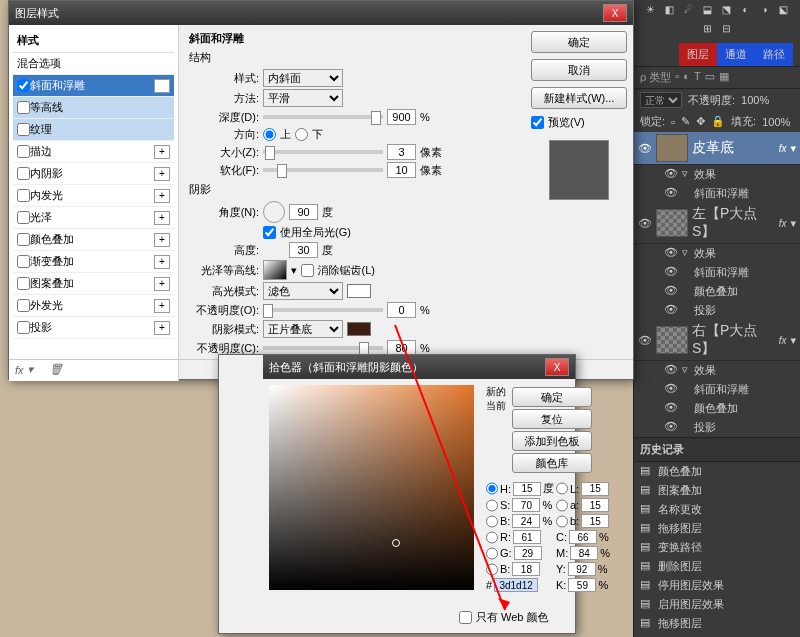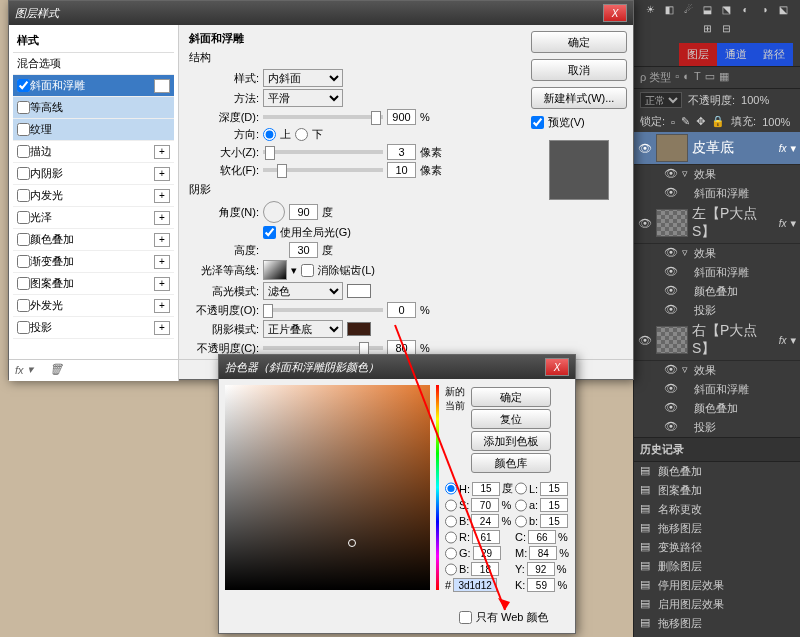--- a/index.html
+++ b/index.html
@@ -21,21 +21,21 @@
     .layer .thumb.leather { background: #8a7a60; }
     .layer .lname { flex: 1; font-size: 14px; }
     .layer .fx { font-style: italic; font-size: 10px; }
     .sublayer { display: flex; padding: 2px 4px 2px 30px; gap: 4px; font-size: 10px; }
     .collapse-tri { display: inline-block; width: 8px; }
     .history-title { padding: 4px 6px; font-weight: bold; border-top: 1px solid #222; border-bottom: 1px solid #222; background: #333; }
     .history-item { display: flex; padding: 2px 6px; gap: 4px; font-size: 10px; }
     .history-item .h-icon { width: 14px; }
     
     .dialog { position: absolute; background: #f0f0f0; border: 1px solid #666; box-shadow: 2px 2px 10px rgba(0,0,0,0.5); }
-    .dlg-title { height: 24px; background: linear-gradient(#555, #333); color: #fff; display: flex; align-items: center; padding: 0 6px; font-style: italic; }
+    .dlg-title { height: 24px; background: linear-gradient(#555, #333); color: #fff; display: flex; align-items: center; padding: 0 6px; }
     .dlg-title .t { flex: 1; }
     .dlg-title .wbtn { width: 24px; height: 18px; margin-left: 2px; display: flex; align-items: center; justify-content: center; background: linear-gradient(#eee,#ccc); color: #333; border: 1px solid #888; font-size: 10px; }
     .dlg-title .wbtn.close { background: linear-gradient(#e66,#c22); color: #fff; }
     
     .layerstyle { left: 8px; top: 0; width: 626px; height: 380px; }
     .ls-body { display: flex; height: 356px; }
     .ls-left { width: 170px; background: #fff; border-right: 1px solid #ccc; padding: 4px; }
     .ls-left .hdr { padding: 4px; font-weight: bold; border-bottom: 1px solid #ddd; }
     .ls-left .row { display: flex; align-items: center; padding: 3px 4px; border-bottom: 1px solid #eee; }
     .ls-left .row.sel { background: #3a7ac4; color: #fff; }
@@ -49,21 +49,21 @@
     .field .lbl { width: 70px; text-align: right; }
     .field select { width: 80px; height: 18px; border: 1px solid #999; }
     .field input[type=text] { width: 29px; height: 16px; border: 1px solid #999; text-align: center; }
     .field .slider { width: 120px; height: 4px; background: #ccc; position: relative; }
     .field .slider::after { content:''; position:absolute; width:8px; height:12px; background:#fff; border:1px solid #888; top:-4px; left: var(--p,50%); }
     .ls-right { width: 108px; padding: 6px; }
     .ls-right button { width: 100%; height: 22px; margin-bottom: 6px; background: linear-gradient(#fff,#ddd); border: 1px solid #888; border-radius: 3px; }
     .preview-swatch { width: 60px; height: 60px; background: #555; border: 1px solid #888; margin: 10px auto; }
     .color-swatch { width: 24px; height: 14px; border: 1px solid #777; display: inline-block; }
     
-    .colorpicker { left: 218px; top: 354px; width: 358px; height: 280px; }
+    .colorpicker { left: 218px; top: 354px; width: 358px; height: 280px; padding-left: 44px; }
     .cp-body { display: flex; padding: 6px; gap: 6px; height: 256px; }
     .cp-sv { width: 205px; height: 205px; background: linear-gradient(to top, #000, transparent), linear-gradient(to right, #fff, #e2762c); position: relative; }
     .cp-sv .picker { position: absolute; width: 8px; height: 8px; border: 1px solid #fff; border-radius: 50%; left: 60%; top: 75%; }
     .cp-hue { width: 16px; height: 205px; background: linear-gradient(red,yellow,lime,cyan,blue,magenta,red); }
     .cp-right { flex: 1; display: flex; flex-direction: column; gap: 2px; }
     .cp-buttons button { width: 80px; height: 20px; margin: 2px 0; background: linear-gradient(#fff,#ddd); border: 1px solid #888; border-radius: 3px; display: block; }
     .cp-fields { display: grid; grid-template-columns: 1fr 1fr; gap: 2px; font-size: 10px; margin-top: 4px;}
     .cp-fields .f { display: flex; align-items: center; gap: 2px; }
     .cp-fields .f input[type=radio] { width: 12px; }
     .cp-fields .f input.v { width: 28px; height: 14px; border: 1px solid #999; text-align: center; font-size: 10px; }

